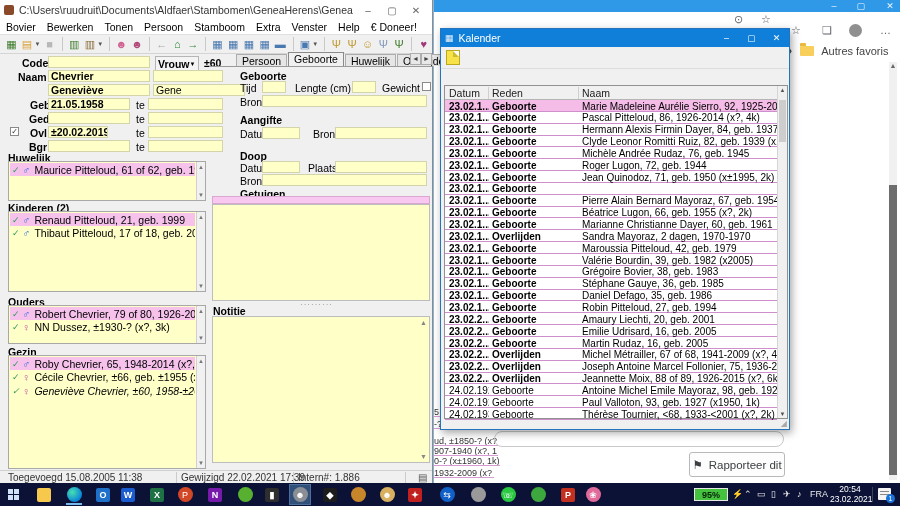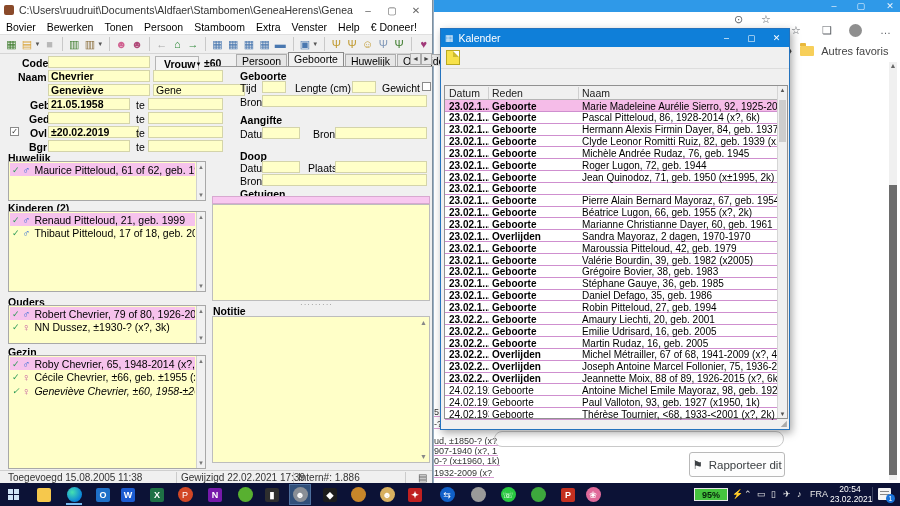--- a/index.html
+++ b/index.html
@@ -45,21 +45,21 @@
   .tbi { width:17px; height:16px; display:flex; align-items:center; justify-content:center;
     font-size:11px; margin-right:1px; }
   .tbdd { font-size:6px; color:#555; margin:0 2px 0 -1px; }
   .tbsep { width:1px; height:14px; background:#c9c9c9; margin:0 4px; }
 
   .flabel { position:absolute; font-weight:bold; font-size:10.5px; }
   .field { position:absolute; height:12px; background:#ffffc8; border:1px solid #d4d4aa;
     font-size:10.5px; line-height:10px; padding-left:2px; white-space:nowrap; overflow:hidden; }
   .field.b { font-weight:bold; }
   #gender-dd { position:absolute; height:16px; background:#f4f4f4; border:1px solid #b5b5b5;
-    font-weight:bold; font-size:10.5px; line-height:10px; padding:0 8px; display:flex; gap:0; align-items:center; }
+    font-weight:bold; font-size:10.5px; line-height:10px; padding:0 2px; display:flex; gap:0; align-items:center; }
   .cb { position:absolute; width:9px; height:9px; background:#fff; border:1px solid #8a8a8a;
     font-size:8px; line-height:8px; text-align:center; color:#333; }
 
   .sec-label { position:absolute; left:8px; font-weight:bold; font-size:10.5px; }
   .listbox { position:absolute; left:8px; width:198px; background:#ffffc8; border:1px solid #a8a8a8; }
   .lb-scroll { position:absolute; right:0; top:0; bottom:0; width:9px; background:#f1f1f1; border-left:1px solid #d0d0d0; }
   .lb-scroll .a { position:absolute; left:0; width:8px; text-align:center; font-size:6px; color:#777; }
   .prow { position:absolute; left:1px; right:10px; height:13px; display:flex; align-items:center;
     font-size:10.5px; white-space:nowrap; overflow:hidden; }
   .prow.pink { background:#f6c2ec; }
@@ -257,21 +257,21 @@
   <span class="dtext" style="left:136px; top:99px">te</span>
   <div class="field" style="left:148px; top:98px; width:75px"></div>
 
   <span class="flabel" style="left:29px; top:113px">Ged</span>
   <div class="field" style="left:48px; top:112px; width:82px"></div>
   <span class="dtext" style="left:136px; top:113px">te</span>
   <div class="field" style="left:148px; top:112px; width:75px"></div>
 
   <div class="cb" style="left:10px; top:127px">✓</div>
   <span class="flabel" style="left:30px; top:127px">Ovl</span>
-  <div class="field b" style="left:48px; top:126px; width:91px">±20.02.2019</div>
+  <div class="field b" style="left:48px; top:126px; width:60px">±20.02.2019</div>
   <span class="dtext" style="left:136px; top:127px">te</span>
   <div class="field" style="left:148px; top:126px; width:75px"></div>
 
   <span class="flabel" style="left:29px; top:141px">Bgr</span>
   <div class="field" style="left:48px; top:140px; width:82px"></div>
   <span class="dtext" style="left:136px; top:141px">te</span>
   <div class="field" style="left:148px; top:140px; width:75px"></div>
 
   <div id="sections">
       <div class="sec-label" style="top: 152px;">Huwelijk</div>
@@ -422,21 +422,21 @@
     </div>
     <div id="kal-rows">
         <div class="krow bold sel" style="top: 14px;">
           <span class="cd">23.02.1...</span>
           <span class="cr">Geboorte</span>
           <span class="cn">Marie Madeleine Aurélie Sierro, 92, 1925-2017</span>
         </div>
         <div class="krow bold" style="top: 25.85px;">
           <span class="cd">23.02.1...</span>
           <span class="cr">Geboorte</span>
-          <span class="cn">Pascal Pitteloud, 86, 1928-2014 (x?, 6k)</span>
+          <span class="cn">Pascal Pitteloud, 86, 1926-2014 (x?, 4k)</span>
         </div>
         <div class="krow bold" style="top: 37.7px;">
           <span class="cd">23.02.1...</span>
           <span class="cr">Geboorte</span>
           <span class="cn">Hermann Alexis Firmin Dayer, 84, geb. 1937 (x1957, 3k)</span>
         </div>
         <div class="krow bold" style="top: 49.55px;">
           <span class="cd">23.02.1...</span>
           <span class="cr">Geboorte</span>
           <span class="cn">Clyde Leonor Romitti Ruiz, 82, geb. 1939 (x1961, 2k)</span>

